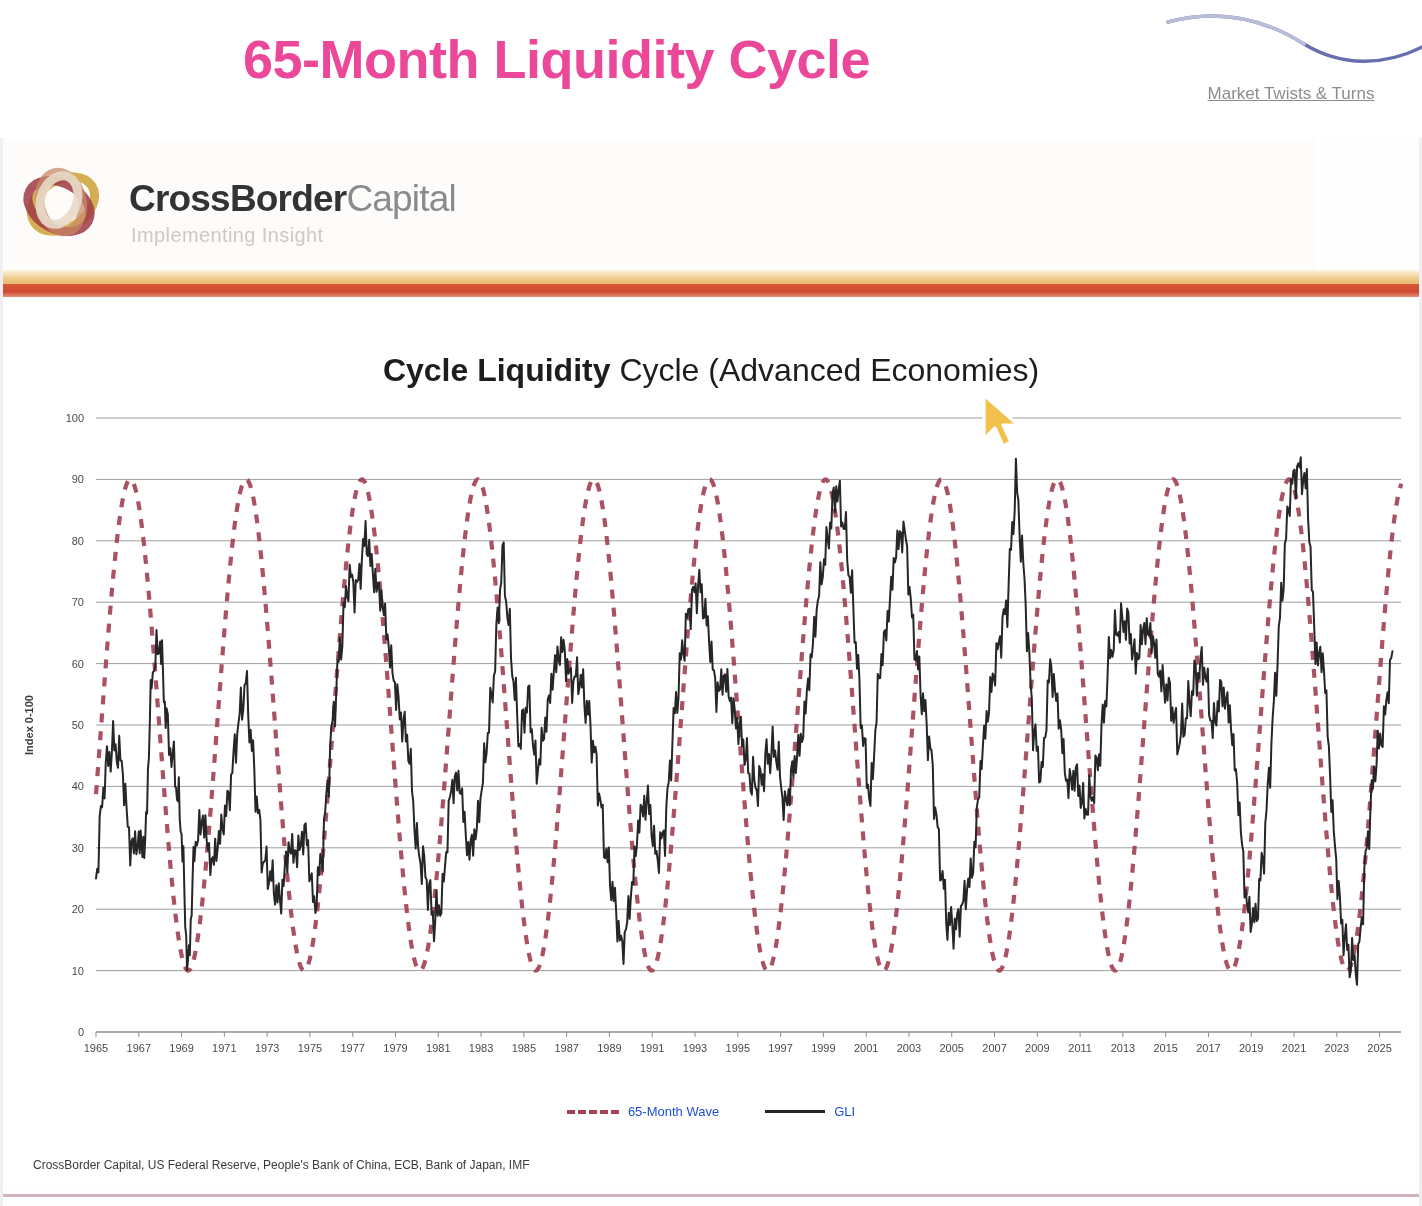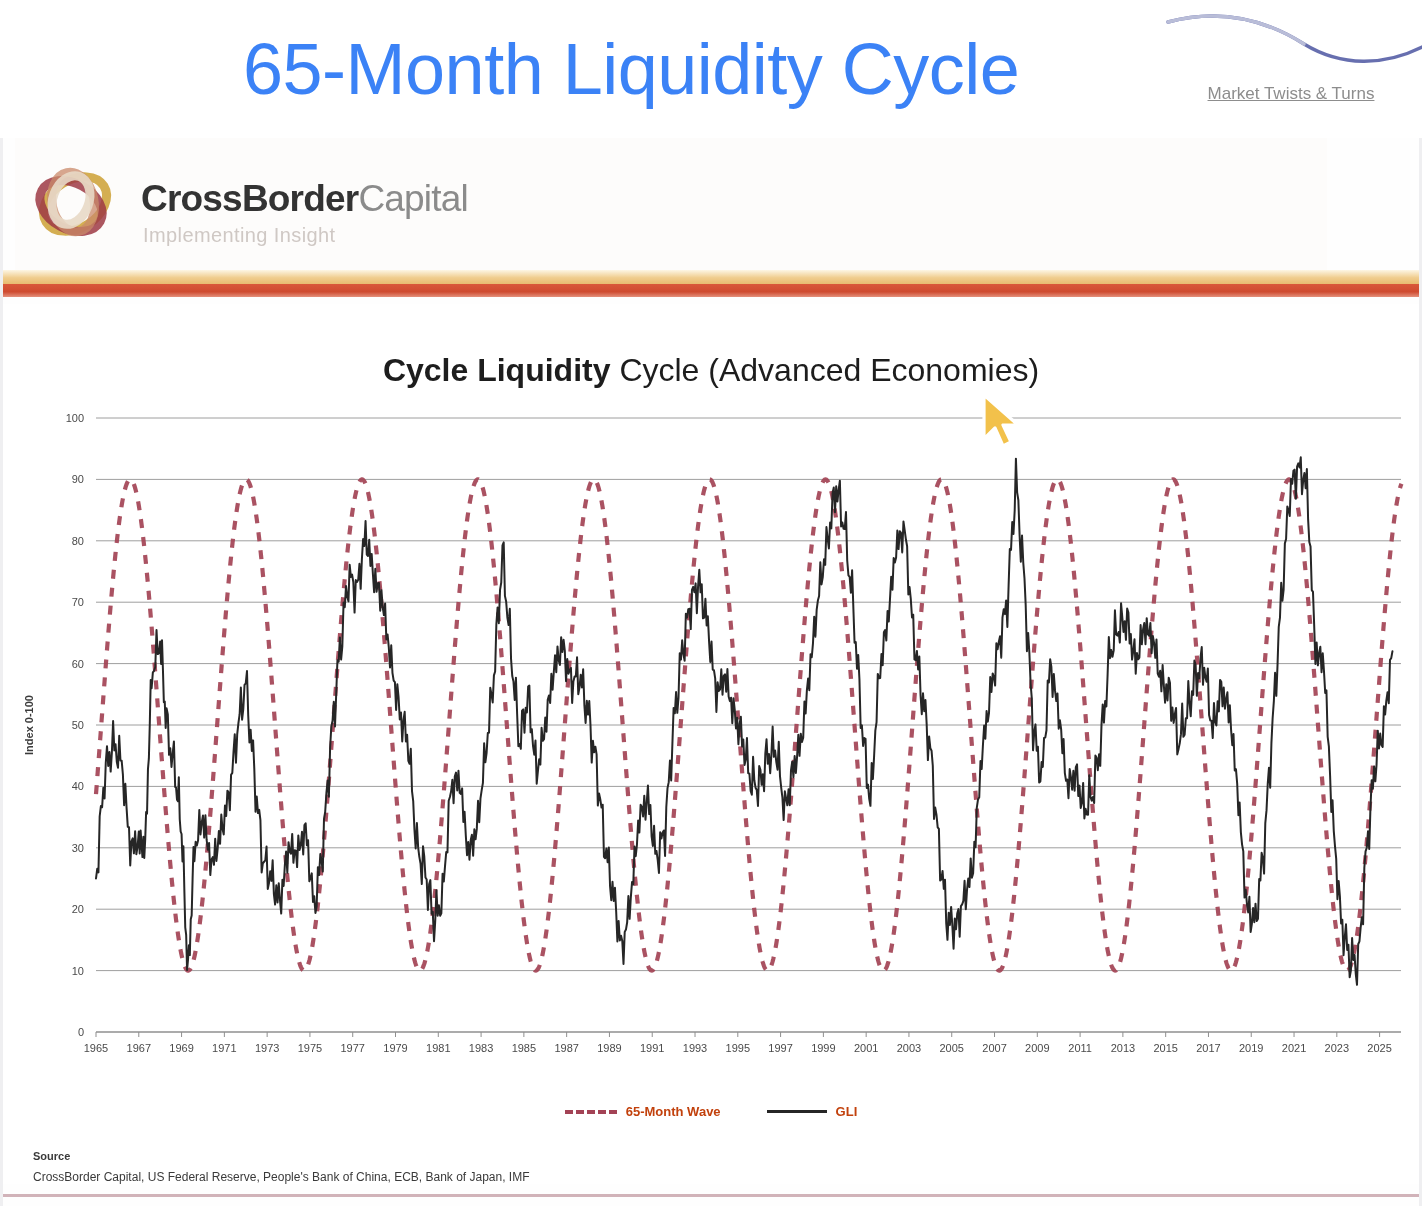--- a/index.html
+++ b/index.html
@@ -11,23 +11,23 @@
     position:relative;
   }
 
   
   #top-band{
     position:absolute;left:0;top:0;width:1422px;height:138px;
     background:#ffffff;
   }
   #slide-title{
     position:absolute;left:243px;top:28px;
-    font-size:72px;
-    font-weight:400;
-    color:#3b82f6;
+    font-size:54px;
+    font-weight:700;
+    color:#ec4899;
     letter-spacing:-0.5px;
     white-space:nowrap;
     font-family:"Liberation Sans", sans-serif;
   }
   #mtt-logo{
     position:absolute;right:-8px;top:2px;width:268px;height:118px;
   }
   #mtt-wave{position:absolute;left:0;top:0;width:268px;height:78px;}
   #mtt-label{
     position:absolute;left:0;top:82px;width:258px;
@@ -40,21 +40,21 @@
   
   #slide{
     position:absolute;left:0;top:138px;width:1422px;height:1068px;
     background:#fefefe;
     border-left:3px solid #efeff1;
     border-right:3px solid #efeff1;
     box-sizing:border-box;
   }
 
   
-  #brand-row{position:absolute;left:12px;top:0;width:1312px;height:132px;background:#fdfcfb;}
+  #brand-row{position:absolute;left:0;top:0;width:1312px;height:132px;background:#fdfcfb;}
   #cbc-mark{position:absolute;left:6px;top:12px;width:108px;height:108px;}
   #cbc-word{
     position:absolute;left:126px;top:40px;white-space:nowrap;
   }
   #cbc-word .b1{font-size:37px;font-weight:bold;color:#333333;letter-spacing:-0.8px;}
   #cbc-word .b2{font-size:37px;font-weight:400;color:#8b8b8b;letter-spacing:-0.8px;}
   #cbc-tag{
     position:absolute;left:128px;top:86px;
     font-size:20px;color:#cfc8c4;letter-spacing:0.4px;white-space:nowrap;
   }
@@ -75,21 +75,21 @@
     font-size:32px;color:#1d1d1d;white-space:nowrap;
   }
   #chart-title .bold{font-weight:bold;}
   #chart-svg{position:absolute;left:0;top:96px;width:1416px;height:712px;}
 
   #legend{
     position:absolute;left:0;top:800px;width:1416px;
     display:flex;justify-content:center;align-items:center;gap:46px;
   }
   .legend-item{display:flex;align-items:center;gap:9px;}
-  .legend-item .lbl{font-size:13px;color:#c2410c;white-space:nowrap;font-weight:bold;}
+  .legend-item .lbl{font-size:13px;color:#1d4ed8;white-space:nowrap;}
   .sw{display:block;}
   .sw-dash{width:52px;height:0;border-top:4px dashed #a34355;}
   .sw-solid{width:60px;height:0;border-top:3px solid #262626;}
 
   
   #source{
     position:absolute;left:30px;top:1012px;width:900px;
   }
   #source .hd{font-size:11px;font-weight:bold;color:#3a3a3a;}
   #source .txt{font-size:12px;color:#3a3a3a;margin-top:8px;white-space:nowrap;}
@@ -256,21 +256,20 @@
         <span class="lbl">65-Month Wave</span>
       </div>
       <div class="legend-item">
         <span class="sw sw-solid"></span>
         <span class="lbl">GLI</span>
       </div>
     </div>
   </div>
 
   <div id="source">
-    <div class="hd">Source</div>
     <div class="txt">CrossBorder Capital, US Federal Reserve, People's Bank of China, ECB, Bank of Japan, IMF</div>
   </div>
   <div id="bottom-rule"></div>
 </div>
 
 <svg id="cursor" viewBox="0 0 48 62">
   <path d="M6 3 L6 47 L17 36 L25 54 L33 50 L25 33 L40 33 Z" fill="#f2c14b" stroke="#ffffff" stroke-width="3.2" stroke-linejoin="round"></path>
 </svg>
 
 </body></html>

